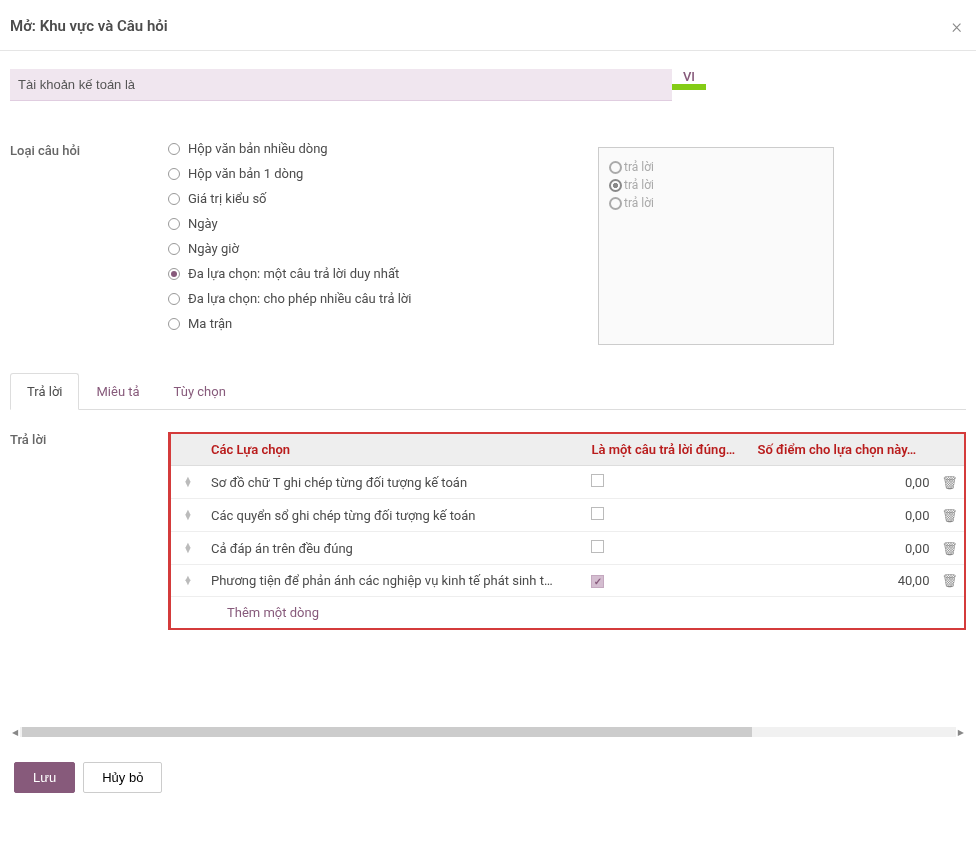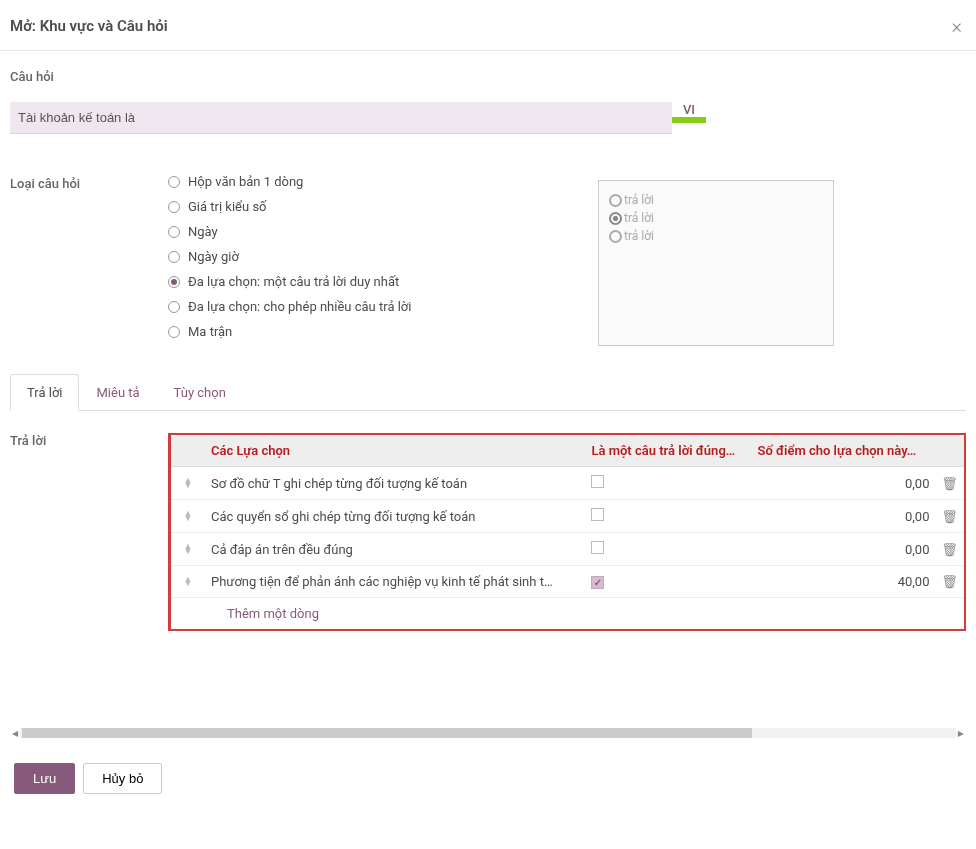--- a/index.html
+++ b/index.html
@@ -81,21 +81,21 @@
     flex: 0 0 auto;
     width: 430px;
   }
   .radio-row {
     display: flex;
     align-items: center;
     gap: 8px;
     margin-bottom: 10px;
     cursor: pointer;
   }
-  .radio-row:last-child { margin-bottom: 7px; }
+  .radio-row:last-child { margin-bottom: 14px; }
   .radio-circle {
     width: 12px;
     height: 12px;
     border: 1px solid #999;
     border-radius: 50%;
     display: flex;
     align-items: center;
     justify-content: center;
     flex-shrink: 0;
   }
@@ -302,29 +302,32 @@
 </head>
 <body>
 
 <div class="modal-header">
   <div class="modal-title">Mở: Khu vực và Câu hỏi</div>
   <div class="close-btn">×</div>
 </div>
 
 <div class="modal-body">
 
-  <div class="field-label">Câu hỏi</div>
   <div class="question-input-wrap">
     <input class="question-input" value="Tài khoản kế toán là" style="">
     <div class="lang-badge">VI</div>
   </div>
 
   <div class="question-type-section">
     <div class="qt-label">Loại câu hỏi</div>
     <div class="qt-options">
+      <div class="radio-row">
+        <span class="radio-circle"></span>
+        <span class="radio-label">Hộp văn bản nhiều dòng</span>
+      </div>
       <div class="radio-row">
         <span class="radio-circle"></span>
         <span class="radio-label">Hộp văn bản 1 dòng</span>
       </div>
       <div class="radio-row">
         <span class="radio-circle"></span>
         <span class="radio-label">Giá trị kiểu số</span>
       </div>
       <div class="radio-row">
         <span class="radio-circle"></span>

